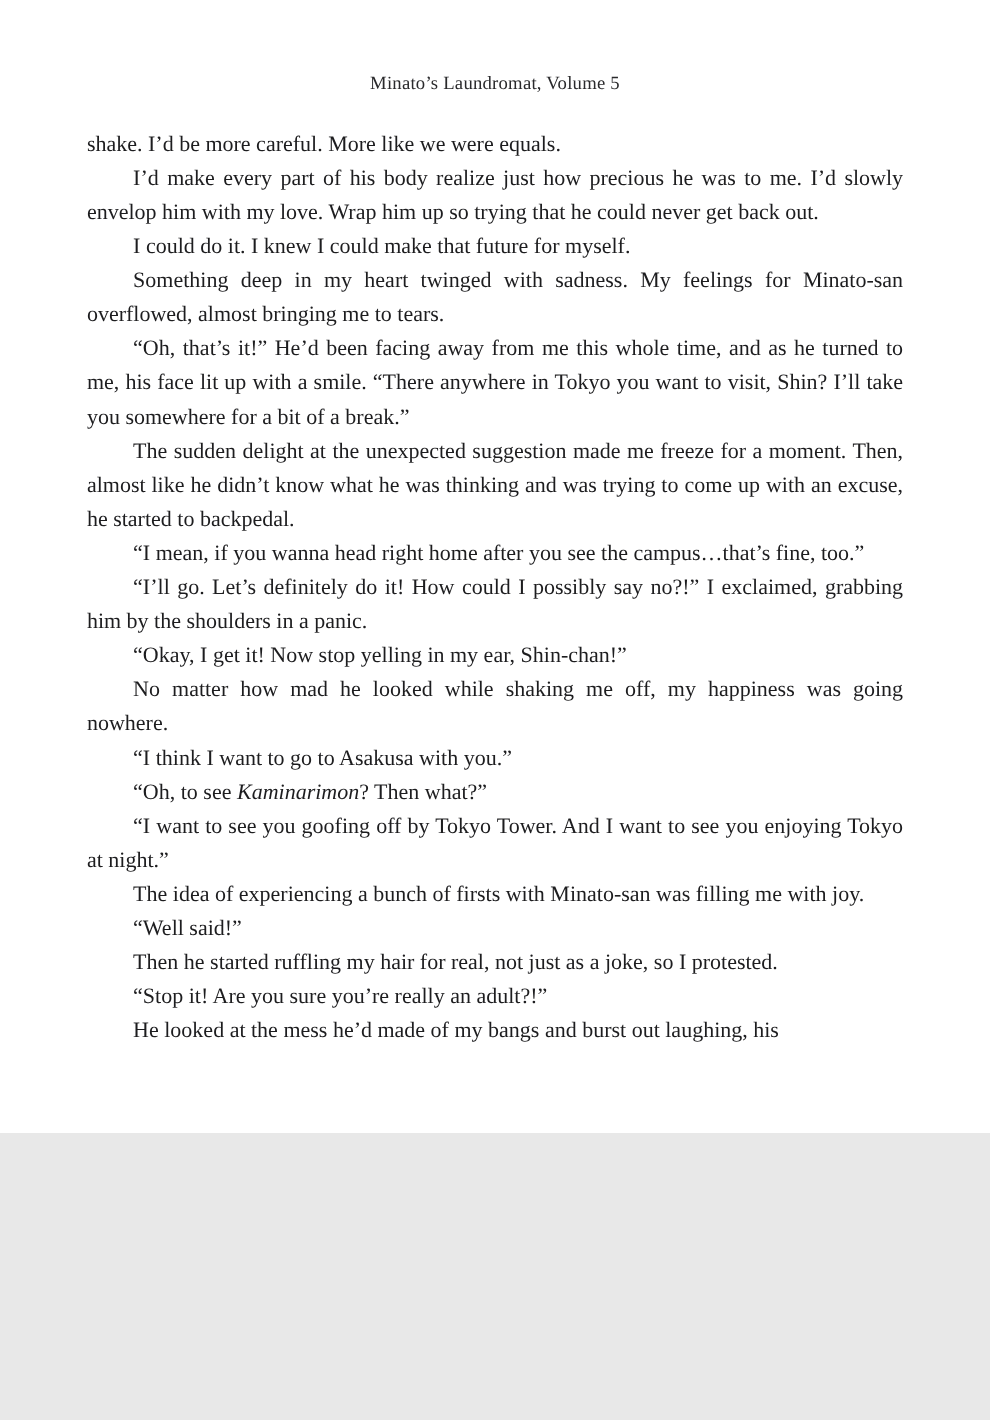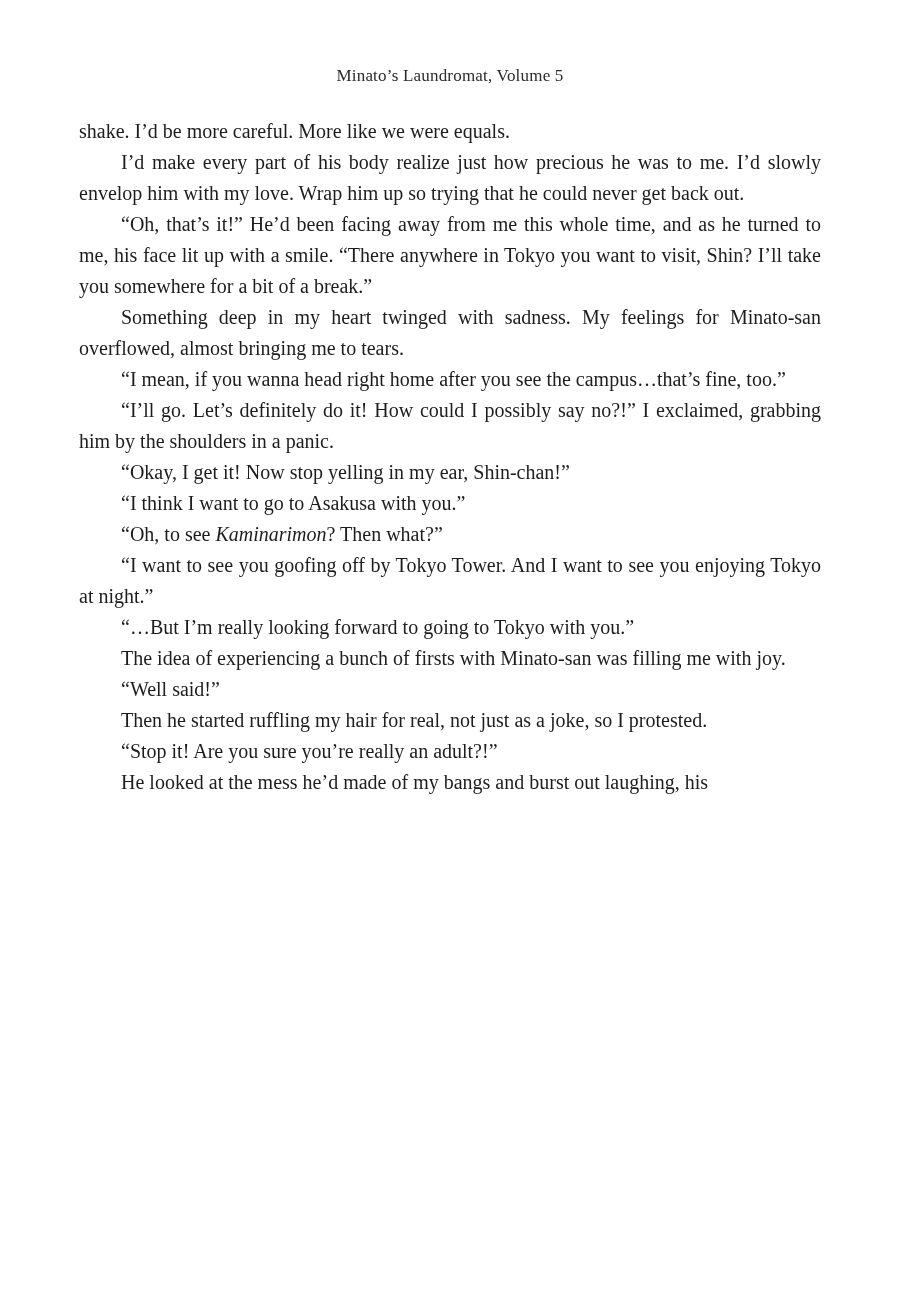--- a/index.html
+++ b/index.html
@@ -3,21 +3,21 @@
 <meta charset="utf-8">
 <style>
   html, body {
     margin: 0;
     padding: 0;
     background: #e8e8e8;
   }
   .page {
     position: relative;
     width: 900px;
-    height: 1291px;
+    height: 1030px;
     margin: 0 auto;
     background: #ffffff;
     box-sizing: border-box;
     padding: 66px 79px 4px 79px;
     font-family: "Liberation Serif", "DejaVu Serif", serif;
     color: #1d1d1f;
     overflow: hidden;
   }
   .running-header {
     text-align: center;
@@ -44,28 +44,30 @@
   }
 </style>
 </head>
 <body>
 
 <div class="page">
   <div class="running-header">Minato’s Laundromat, Volume 5</div>
   <div class="body-text">
       <p class="para"><span>shake. I’d be more careful. More like we were equals.</span></p>
       <p class="para indent"><span>I’d make every part of his body realize just how precious he was to me. I’d slowly envelop him with my love. Wrap him up so trying that he could never get back out.</span></p>
+      <p class="para indent"><span>I could do it. I knew I could make that future for myself.</span></p>
+      <p class="para indent"><span>Something deep in my heart twinged with sadness. My feelings for Minato-san overflowed, almost bringing me to tears.</span></p>
       <p class="para indent"><span>“Oh, that’s it!” He’d been facing away from me this whole time, and as he turned to me, his face lit up with a smile. “There anywhere in Tokyo you want to visit, Shin? I’ll take you somewhere for a bit of a break.”</span></p>
-      <p class="para indent"><span>Something deep in my heart twinged with sadness. My feelings for Minato-san overflowed, almost bringing me to tears.</span></p>
+      <p class="para indent"><span>The sudden delight at the unexpected suggestion made me freeze for a moment. Then, almost like he didn’t know what he was thinking and was trying to come up with an excuse, he started to backpedal.</span></p>
       <p class="para indent"><span>“I mean, if you wanna head right home after you see the campus…that’s fine, too.”</span></p>
       <p class="para indent"><span>“I’ll go. Let’s definitely do it! How could I possibly say no?!” I exclaimed, grabbing him by the shoulders in a panic.</span></p>
       <p class="para indent"><span>“Okay, I get it! Now stop yelling in my ear, Shin-chan!”</span></p>
+      <p class="para indent"><span>No matter how mad he looked while shaking me off, my happiness was going nowhere.</span></p>
       <p class="para indent"><span>“I think I want to go to Asakusa with you.”</span></p>
       <p class="para indent"><span>“Oh, to see </span><em>Kaminarimon</em><span>? Then what?”</span></p>
       <p class="para indent"><span>“I want to see you goofing off by Tokyo Tower. And I want to see you enjoying Tokyo at night.”</span></p>
-      <p class="para indent"><span>“…But I’m really looking forward to going to Tokyo with you.”</span></p>
       <p class="para indent"><span>The idea of experiencing a bunch of firsts with Minato-san was filling me with joy.</span></p>
       <p class="para indent"><span>“Well said!”</span></p>
       <p class="para indent"><span>Then he started ruffling my hair for real, not just as a joke, so I protested.</span></p>
       <p class="para indent"><span>“Stop it! Are you sure you’re really an adult?!”</span></p>
       <p class="para indent"><span>He looked at the mess he’d made of my bangs and burst out laughing, his</span></p>
     </div>
 </div>
 
 </body></html>

